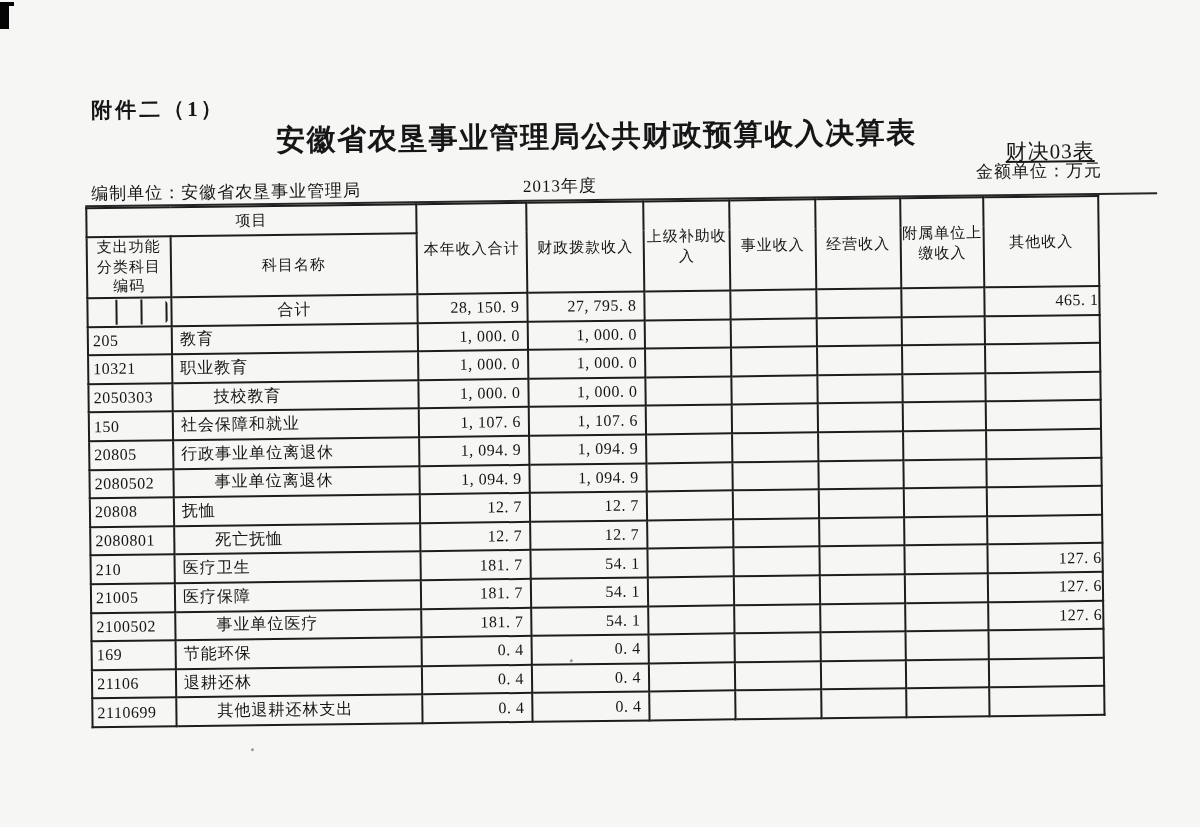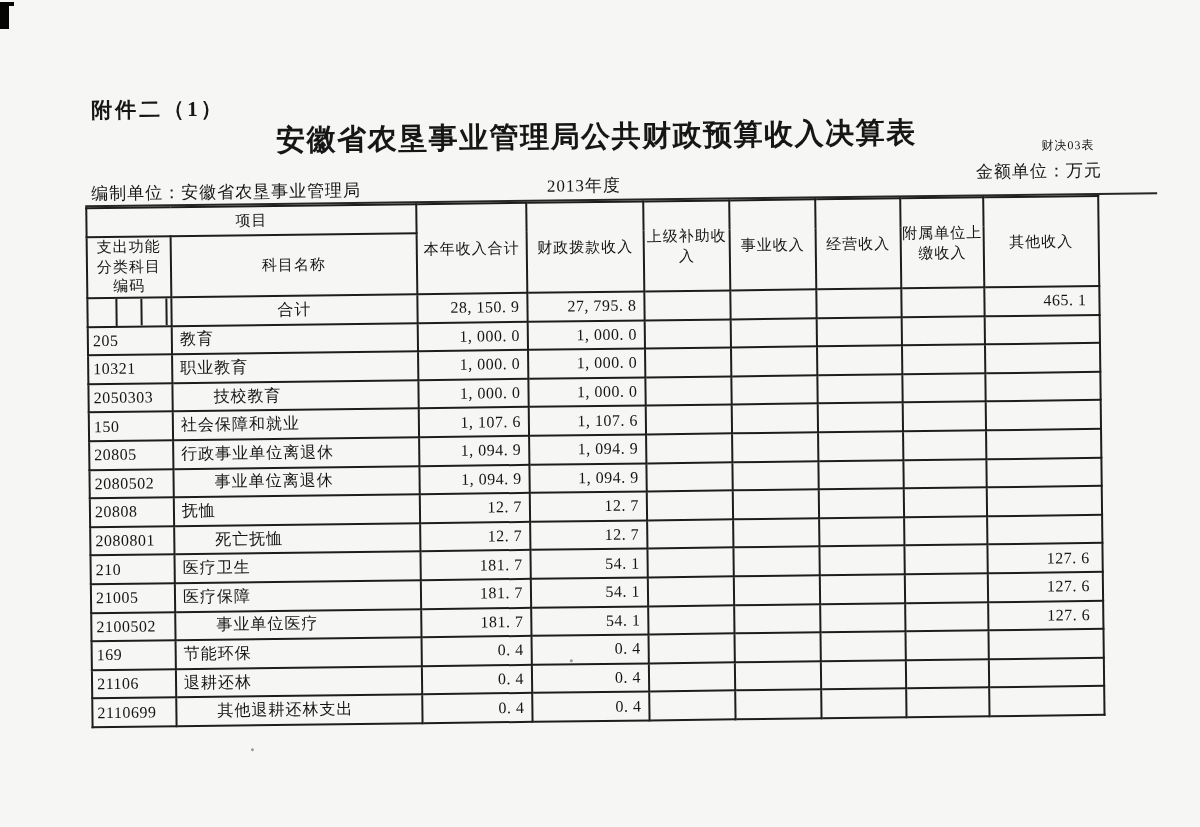--- a/index.html
+++ b/index.html
@@ -22,51 +22,51 @@
   }
   .attachment{
     position:absolute;left:95px;top:90px;
     font-size:21px;font-weight:700;letter-spacing:3px;
   }
   .doc-title{
     position:absolute;left:0;width:1200px;top:117px;text-align:center;
     font-size:29px;font-weight:700;letter-spacing:1.5px;
   }
   .form-code{
-    position:absolute;right:102px;top:143px;font-size:12px;letter-spacing:1px;
+    position:absolute;right:102px;top:143px;font-size:21px;letter-spacing:1px;text-decoration:underline;
   }
   .unit-note{
     position:absolute;right:95px;top:165px;font-size:17px;letter-spacing:1px;
   }
   .info-line{
     position:absolute;left:88px;right:40px;top:174px;height:25px;
     border-bottom:2px solid #262626;font-size:17px;
   }
   .prepared{position:absolute;left:6px;top:2px;letter-spacing:1px;}
-  .year{position:absolute;left:462px;top:0px;letter-spacing:1px;text-align:right;}
+  .year{position:absolute;left:438px;top:0px;letter-spacing:1px;text-align:right;}
 
   .table-wrap{position:absolute;left:88px;top:201px;}
   table{border-collapse:collapse;table-layout:fixed;width:1012px;background:transparent;}
   th,td{
     border:2px solid #1d1d1d;
     font-weight:normal;
     padding:0;
     overflow:hidden;
   }
   thead th{font-size:15px;text-align:center;vertical-align:middle;line-height:1.35;letter-spacing:1px;}
   .project-th{height:27px;}
   .subhead-th{height:59px;}
   .code-head div{line-height:1.3;}
   tbody td{height:26.6px;font-size:16px;vertical-align:middle;}
-  td.code-cell{padding-left:4px;letter-spacing:0.5px;}
+  td.code-cell{padding-left:4px;letter-spacing:0.5px;border-radius:11px;}
   td.name-cell{padding-left:7px;letter-spacing:1px;}
   td.name-cell.indent{padding-left:40px;}
   td.name-cell.center{text-align:center;padding-left:0;}
   td.num-cell{text-align:right;padding-right:7px;letter-spacing:0.5px;white-space:nowrap;}
-  td.other-cell{padding-right:12px;}
+  td.other-cell{padding-right:0;}
   tr.total-row td.code-cell{padding:0;}
   .subboxes{display:flex;height:100%;}
   .subboxes .sb{display:block;height:100%;border-right:2px solid #1d1d1d;}
   .subboxes .sb:nth-child(1){width:27px;}
   .subboxes .sb:nth-child(2){width:23px;}
   .subboxes .sb:nth-child(3){width:23px;}
   .speck{position:absolute;background:#9a9a96;border-radius:50%;}
 </style>
 </head>
 <body>

